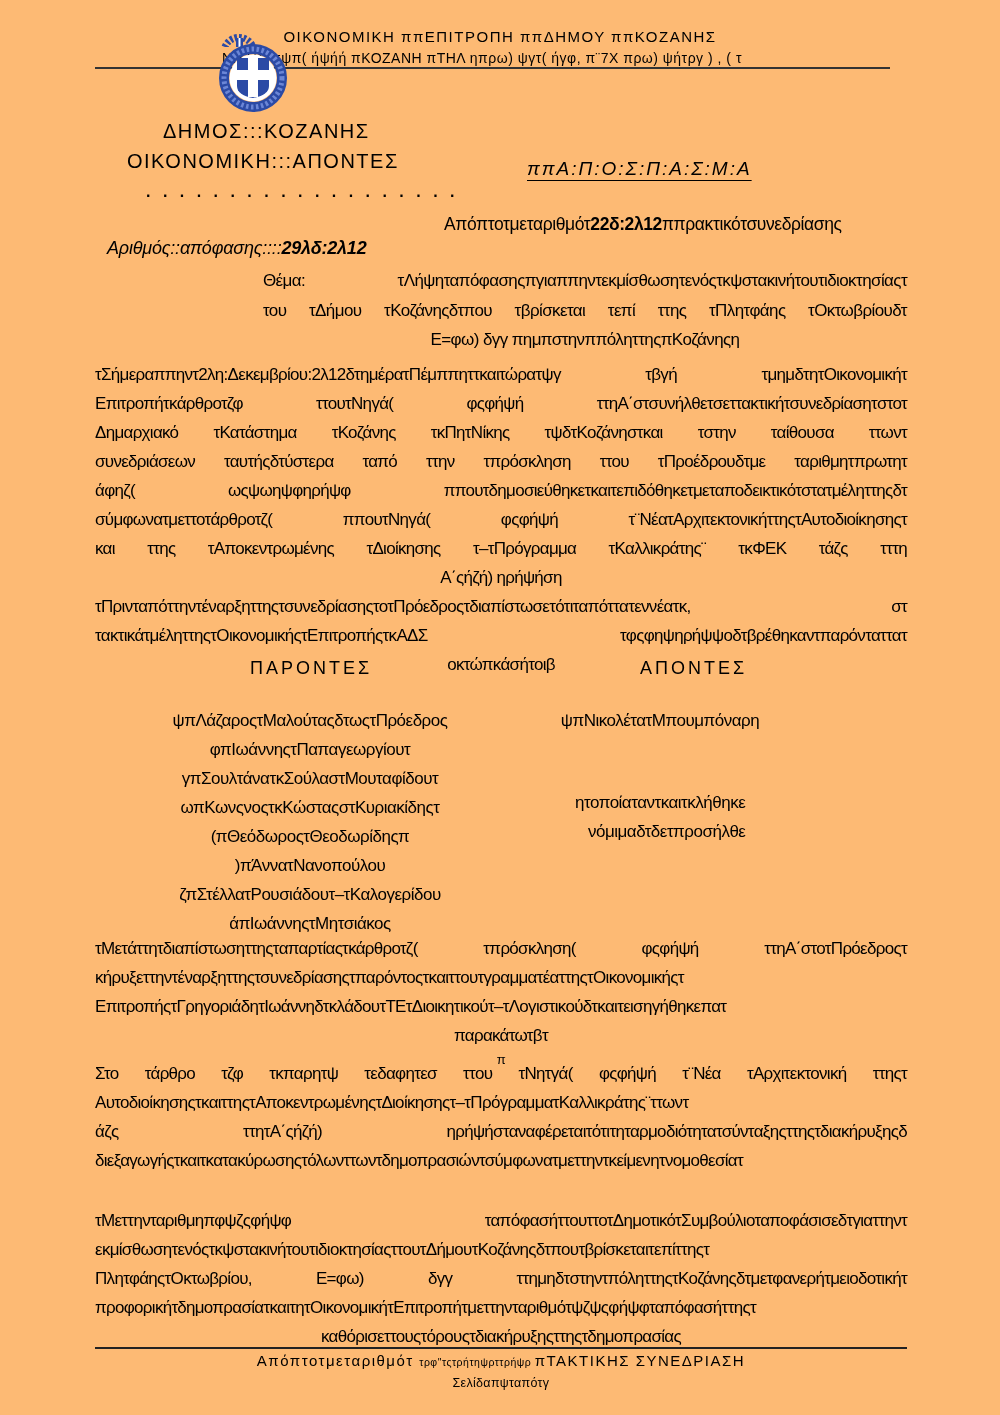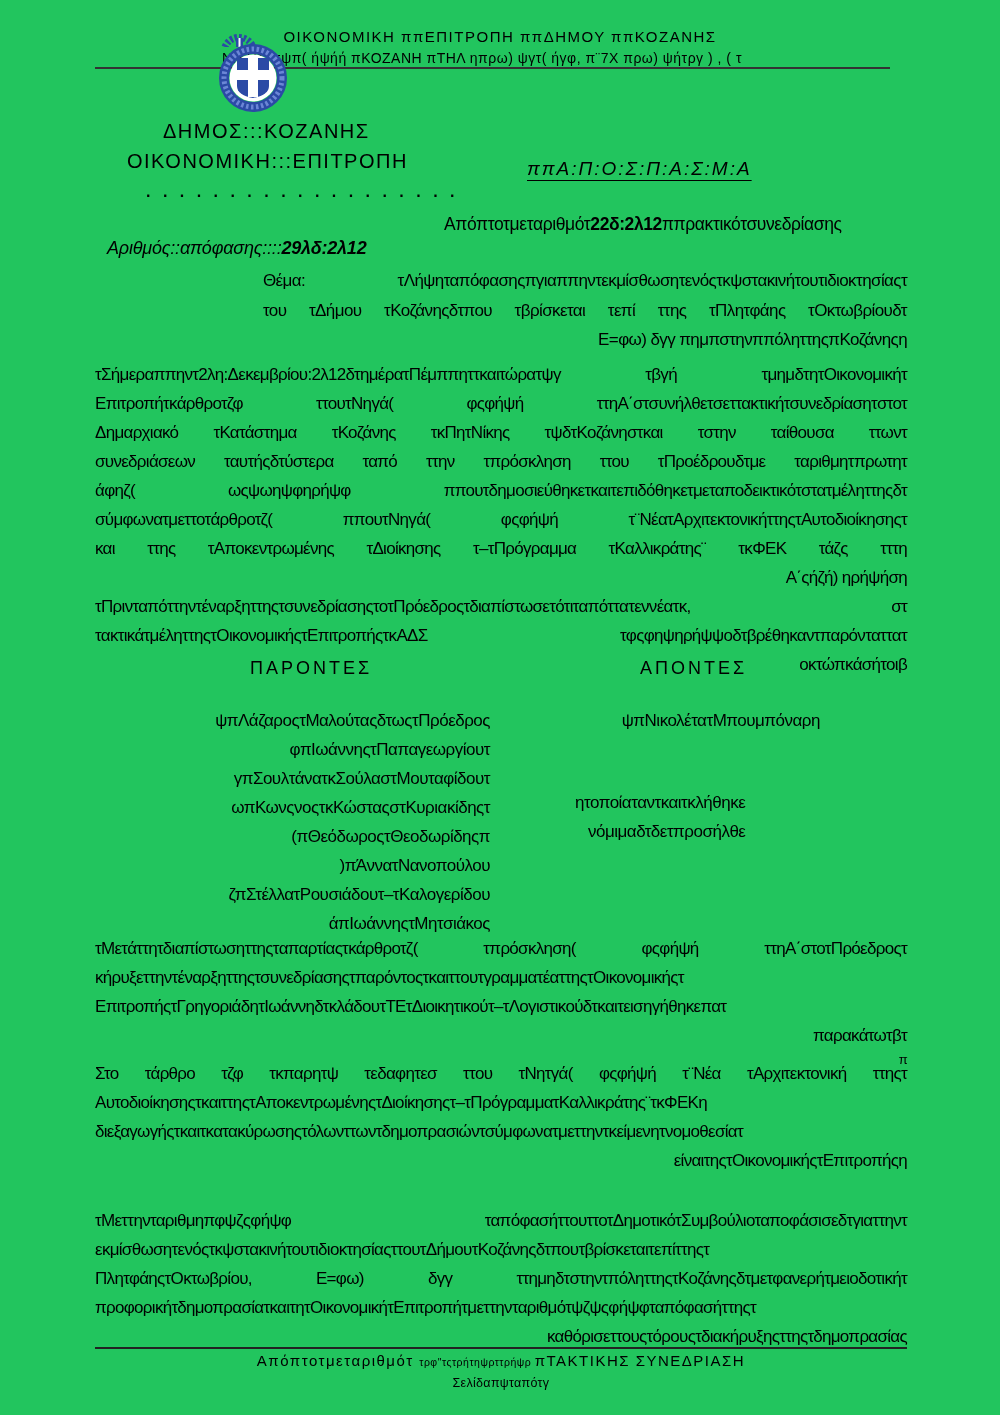--- a/index.html
+++ b/index.html
@@ -1,17 +1,17 @@
 <!DOCTYPE html>
 <html><head>
 <meta charset="utf-8">
 <style>
   html,body{margin:0;padding:0;background:#e8e8e8;}
   .page{
-    position:relative;width:1000px;height:1415px;background:#22c55e;
+    position:relative;width:1000px;height:1415px;background:#fdba74;
     font-family:"Liberation Sans", sans-serif;color:#000;overflow:hidden;
     margin:0 auto;
   }
   .abs{position:absolute;}
   
   .hdr1{top:28px;left:280px;width:440px;text-align:center;font-size:15px;letter-spacing:1.5px;white-space:nowrap;}
   .hdr2{top:50px;left:222px;width:660px;font-size:14px;letter-spacing:0.5px;white-space:nowrap;}
   .hdr-rule{top:67px;left:95px;width:795px;height:2px;background:#333;}
   .emblem-small{top:27px;left:221px;width:36px;height:20px;}
   .emblem{top:44px;left:219px;width:68px;height:68px;}
@@ -21,21 +21,21 @@
   
   .extract-title{top:158px;left:527px;font-size:19px;font-style:italic;letter-spacing:2px;white-space:nowrap;
     text-decoration:underline;text-underline-offset:5px;}
   .extract-sub{top:214px;left:444px;font-size:17.5px;letter-spacing:-0.4px;white-space:nowrap;}
   .decision-no{top:238px;left:107px;font-size:18px;font-style:italic;letter-spacing:-0.2px;white-space:nowrap;}
   b.nm{font-weight:bold;}
   
   .blk{left:95px;width:812px;font-size:17px;letter-spacing:-0.7px;line-height:29px;}
   .subject{left:263px;width:644px;font-size:17px;letter-spacing:-0.6px;line-height:29.5px;top:266px;}
   .j{text-align:justify;text-align-last:justify;}
-  .l{text-align:right;}
+  .l{text-align:center;}
   .tiny{font-size:13px;line-height:20px;}
   
   .att-h{font-size:18px;letter-spacing:3px;white-space:nowrap;}
   .present-h{top:658px;left:250px;}
   .absent-h{top:658px;left:640px;}
   .present-list{top:706px;left:130px;width:360px;font-size:17px;letter-spacing:-0.5px;line-height:29px;}
   .absent-list{top:706px;left:500px;width:320px;font-size:17px;letter-spacing:-0.5px;line-height:29px;}
   .note1{top:793px;left:575px;font-size:17px;letter-spacing:-0.5px;white-space:nowrap;}
   .note2{top:822px;left:588px;font-size:17px;letter-spacing:-0.5px;white-space:nowrap;text-align:right;}
   
@@ -72,21 +72,21 @@
       <circle cx="34" cy="34" r="29" fill="none" stroke="#6b86d6" stroke-width="5" stroke-dasharray="2.5 2.5"></circle>
       <circle cx="34" cy="34" r="23.5" fill="#ffffff"></circle>
       <path d="M18 14 h32 v28 q0 9 -16 12 q-16 -3 -16 -12 z" fill="#2b4aa5"></path>
       <rect x="29" y="14" width="10" height="39" fill="#ffffff"></rect>
       <rect x="18" y="26" width="32" height="10" fill="#ffffff"></rect>
       <rect x="31" y="16" width="6" height="35" fill="#2b4aa5" opacity="0"></rect>
     </svg>
   </div>
 
   <div class="abs org1">ΔΗΜΟΣ:::ΚΟΖΑΝΗΣ</div>
-  <div class="abs org2">ΟΙΚΟΝΟΜΙΚΗ:::ΕΠΙΤΡΟΠΗ</div>
+  <div class="abs org2">ΟΙΚΟΝΟΜΙΚΗ:::ΑΠΟΝΤΕΣ</div>
   <div class="abs orgdots">. . . . . . . . . . . . . . . . . . .</div>
 
   <div class="abs extract-title">ππΑ:Π:Ο:Σ:Π:Α:Σ:Μ:Α</div>
   <div class="abs extract-sub"><span>Απόπτοτμεταριθμότ</span><b class="nm">22δ:2λ12</b><span>ππρακτικότσυνεδρίασης</span></div>
   <div class="abs decision-no"><span>Αριθμός::απόφασης::::</span><b class="nm">29λδ:2λ12</b></div>
 
   <div class="abs subject">
     <div class="j"><span>Θέμα:</span> <span>τΛήψηταπόφασηςπγιαππηντεκμίσθωσητενόςτκψστακινήτουτιδιοκτησίαςτ</span></div>
     <div class="j">του τΔήμου τΚοζάνηςδτπου τβρίσκεται τεπί ττης τΠλητφάης τΟκτωβρίουδτ</div>
     <div class="l">Ε=φω) δγγ πημπστηνππόληττηςπΚοζάνηςη</div>
@@ -130,23 +130,23 @@
   <div class="abs blk p2">
     <div class="j">τΜετάττητδιαπίστωσηττηςταπαρτίαςτκάρθροτζ( τπρόσκληση( φςφήψή ττηΑ΄στοτΠρόεδροςτ</div>
     <div class="j">κήρυξεττηντέναρξηττηςτσυνεδρίασηςτπαρόντοςτκαιττουτγραμματέαττηςτΟικονομικήςτ</div>
     <div class="j">ΕπιτροπήςτΓρηγοριάδητΙωάννηδτκλάδουτΤΕτΔιοικητικούτ–τΛογιστικούδτκαιτεισηγήθηκεπατ</div>
     <div class="l">παρακάτωτβτ</div>
     <div class="l tiny">π</div>
   </div>
 
   <div class="abs blk p3">
     <div class="j">Στο τάρθρο τζφ τκπαρητψ τεδαφητεσ ττου τΝητγά( φςφήψή τ¨Νέα τΑρχιτεκτονική ττηςτ</div>
-    <div class="j">ΑυτοδιοίκησηςτκαιττηςτΑποκεντρωμένηςτΔιοίκησηςτ–τΠρόγραμματΚαλλικράτης¨τκΦΕΚη</div>
+    <div class="j">ΑυτοδιοίκησηςτκαιττηςτΑποκεντρωμένηςτΔιοίκησηςτ–τΠρόγραμματΚαλλικράτης¨ττωντ</div>
+    <div class="j">άζς ττητΑ΄ςήζή) ηρήψήσταναφέρεταιτότιτηταρμοδιότητατσύνταξηςττηςτδιακήρυξηςδ</div>
     <div class="j">διεξαγωγήςτκαιτκατακύρωσηςτόλωνττωντδημοπρασιώντσύμφωνατμεττηντκείμενητνομοθεσίατ</div>
-    <div class="l">είναιτηςτΟικονομικήςτΕπιτροπήςη</div>
   </div>
 
   <div class="abs blk p4">
     <div class="j">τΜεττηνταριθμηπφψζςφήψφ ταπόφασήττουττοτΔημοτικότΣυμβούλιοταποφάσισεδτγιαττηντ</div>
     <div class="j">εκμίσθωσητενόςτκψστακινήτουτιδιοκτησίαςττουτΔήμουτΚοζάνηςδτπουτβρίσκεταιτεπίττηςτ</div>
     <div class="j">ΠλητφάηςτΟκτωβρίου,   Ε=φω) δγγ ττημηδτστηντπόληττηςτΚοζάνηςδτμετφανερήτμειοδοτικήτ</div>
     <div class="j">προφορικήτδημοπρασίατκαιτητΟικονομικήτΕπιτροπήτμεττηνταριθμότψζψςφήψφταπόφασήττηςτ</div>
     <div class="l">καθόρισεττουςτόρουςτδιακήρυξηςττηςτδημοπρασίας</div>
   </div>
 

